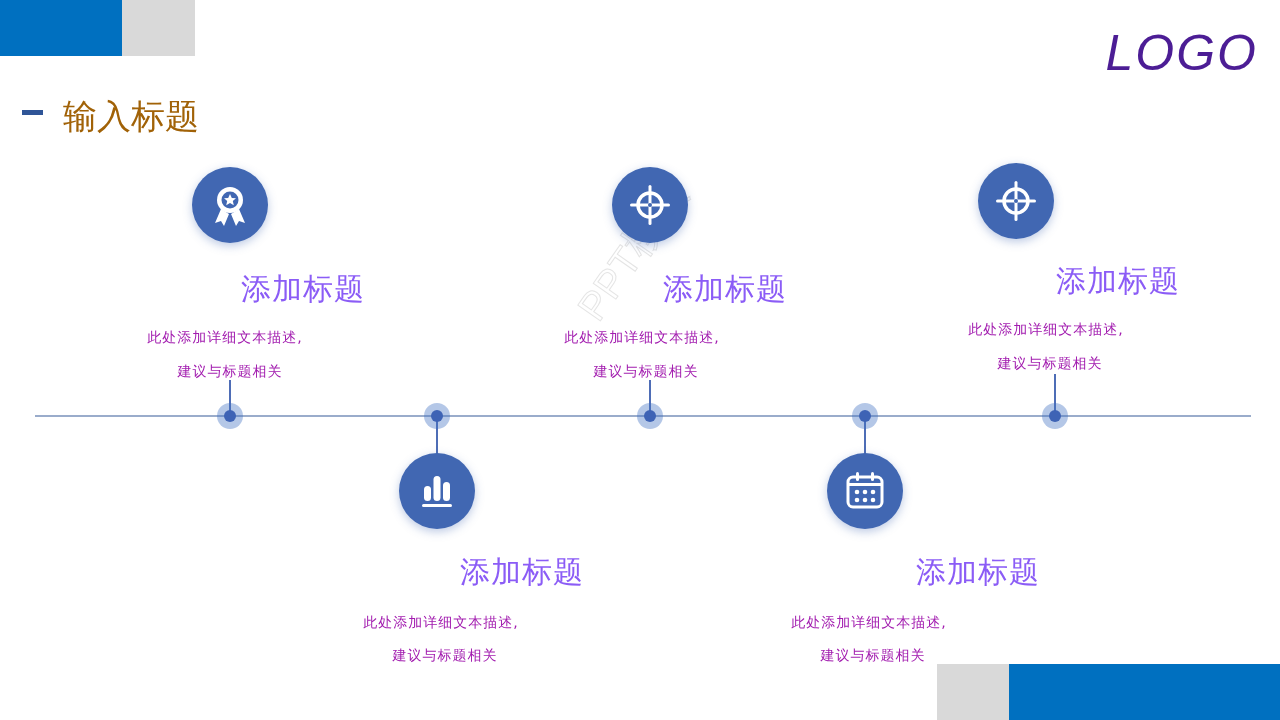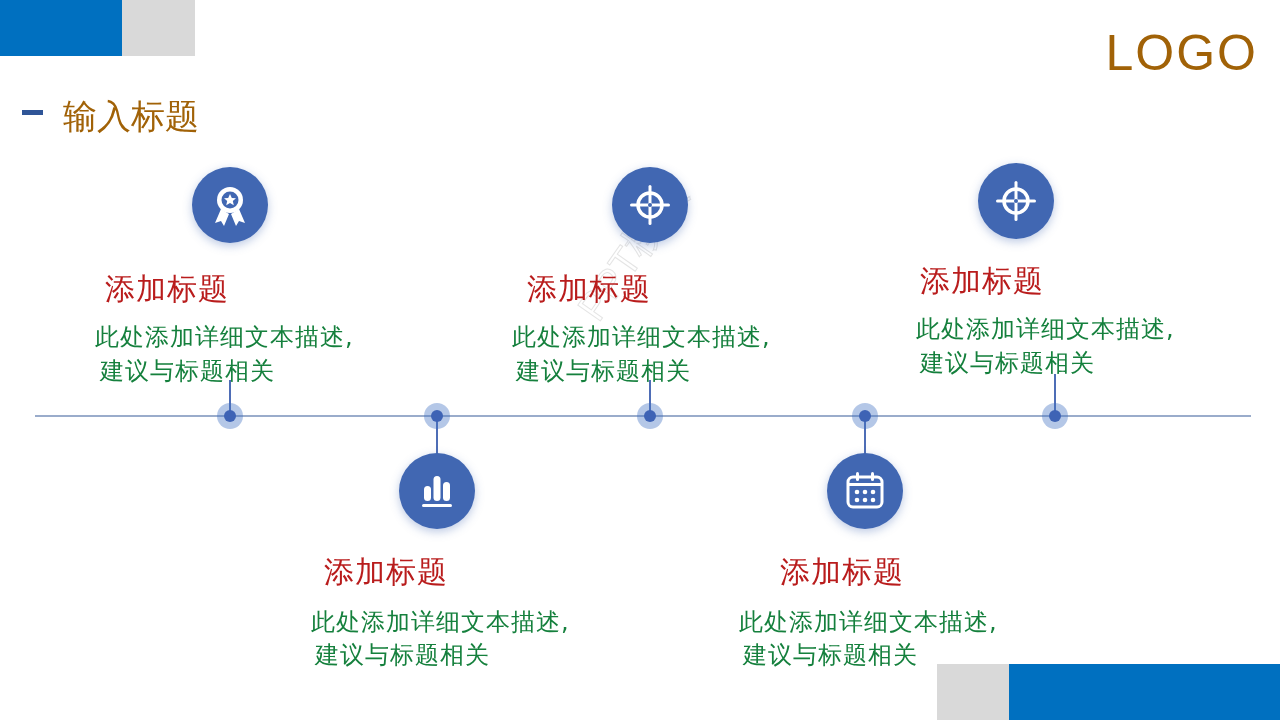--- a/index.html
+++ b/index.html
@@ -3,30 +3,30 @@
   <meta charset="utf-8">
   <style>
     * { margin: 0; padding: 0; box-sizing: border-box; }
     html, body { width: 1280px; height: 720px; overflow: hidden; background: #ffffff; }
     body { position: relative; font-family: "DejaVu Sans", "Liberation Sans", sans-serif; }
     .abs { position: absolute; }
     .blk-tl-blue { left: 0; top: 0; width: 122px; height: 56px; background: #0070c0; }
     .blk-tl-gray { left: 122px; top: 0; width: 73px; height: 56px; background: #d9d9d9; }
     .blk-br-gray { left: 937px; top: 664px; width: 72px; height: 56px; background: #d9d9d9; }
     .blk-br-blue { left: 1009px; top: 664px; width: 271px; height: 56px; background: #0070c0; }
-    .logo { right: 22px; top: 24px; font-family: "Liberation Sans", sans-serif; font-size: 50px; letter-spacing: 2px; color: #a16207; font-weight: 300; line-height: 58px; }
+    .logo { right: 22px; top: 24px; font-family: "Liberation Sans", sans-serif; font-size: 50px; letter-spacing: 2px; color: #4c1d95; font-weight: 300; line-height: 58px; font-style: italic; }
     .title-dash { left: 22px; top: 110px; width: 21px; height: 5px; background: #2f5597; }
     .page-title { left: 63px; top: 94px; font-size: 34px; color: #a16207; line-height: 44px; }
     .timeline { left: 35px; top: 415px; width: 1216px; height: 2px; background: #9aaccb; }
     .node-halo { width: 26px; height: 26px; border-radius: 50%; background: rgba(68,114,196,0.4); }
     .node-dot { position: absolute; left: 7px; top: 7px; width: 12px; height: 12px; border-radius: 50%; background: #3e63b5; }
     .stem { width: 2px; background: #4e6db6; }
     .icon-circle { width: 76px; height: 76px; border-radius: 50%; background: #4167b2; box-shadow: 0 3px 10px rgba(65,103,178,0.35); display: flex; align-items: center; justify-content: center; }
-    .item-title { font-size: 30px; color: #b91c1c; text-align: left; width: 260px; line-height: 38px; letter-spacing: 1px; }
-    .item-desc { font-size: 24px; color: #15803d; text-align: left; width: 260px; line-height: 34px; letter-spacing: 1px; }
+    .item-title { font-size: 30px; color: #8b5cf6; text-align: right; width: 260px; line-height: 38px; letter-spacing: 1px; }
+    .item-desc { font-size: 14px; color: #a21caf; text-align: center; width: 260px; line-height: 34px; letter-spacing: 1px; }
     .watermark { left: 565px; top: 300px; font-size: 40px; color: rgba(200,200,200,0.35); transform: rotate(-55deg); transform-origin: left top; font-family: "Liberation Sans", sans-serif; -webkit-text-stroke: 1px rgba(210,210,210,0.6); color: transparent; }
   </style>
 </head>
 <body>
 
 <div class="abs blk-tl-blue"></div>
 <div class="abs blk-tl-gray"></div>
 <div class="abs blk-br-gray"></div>
 <div class="abs blk-br-blue"></div>
 

